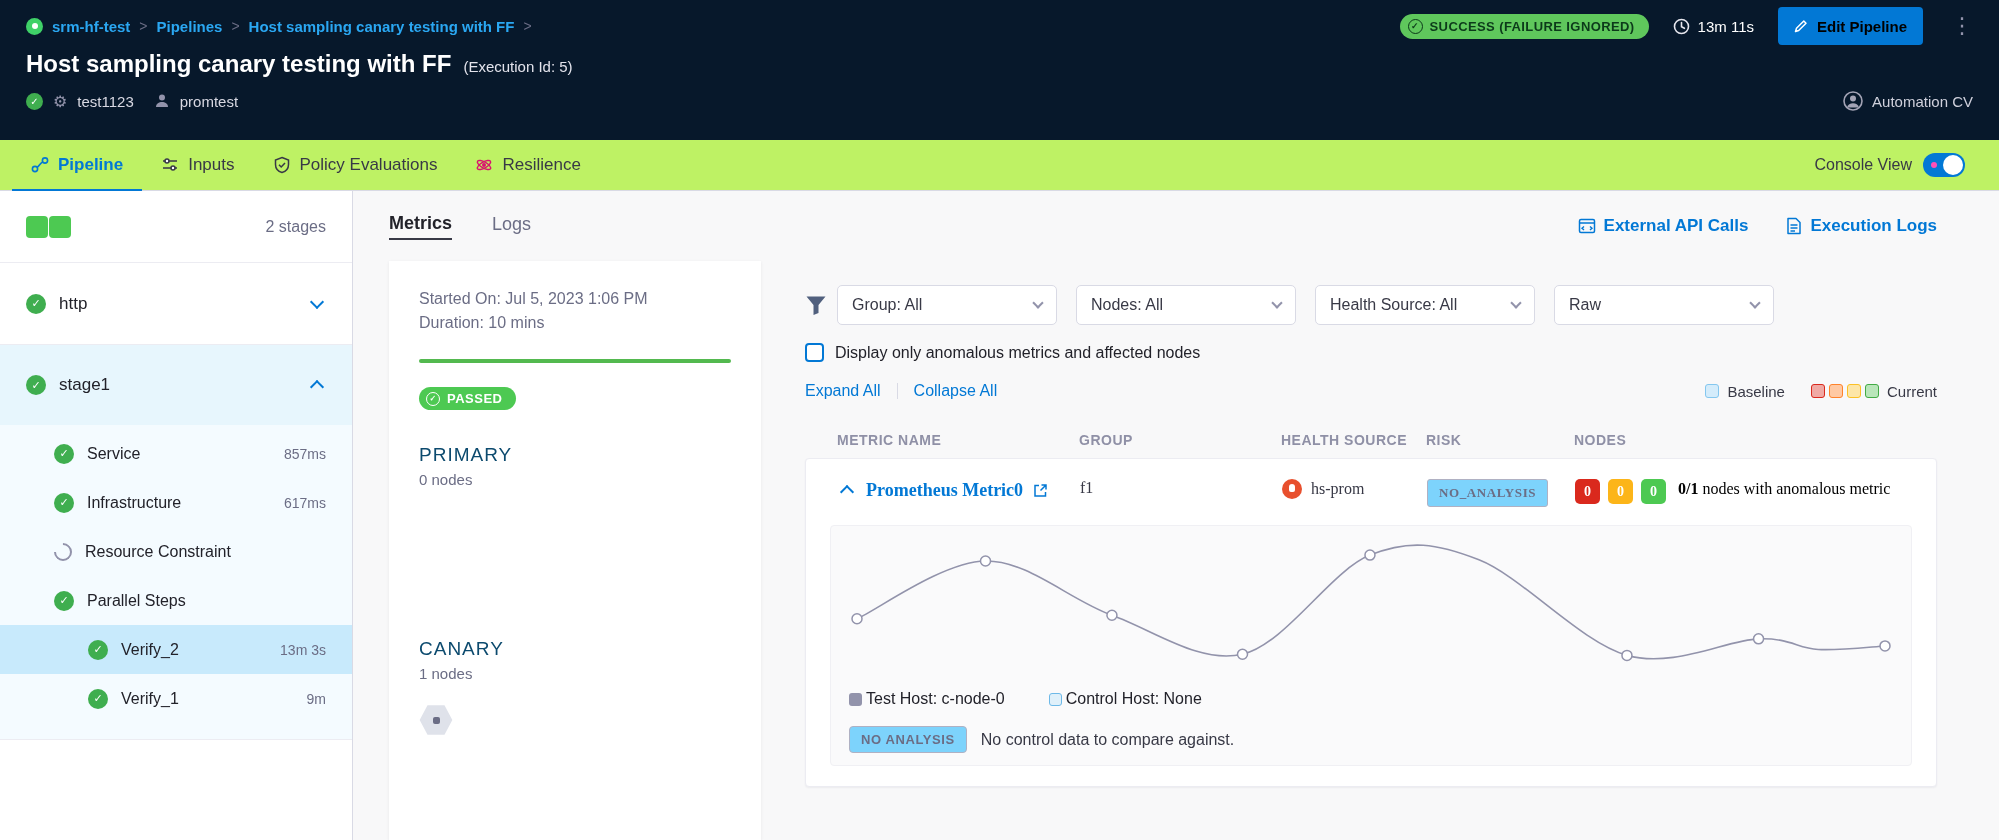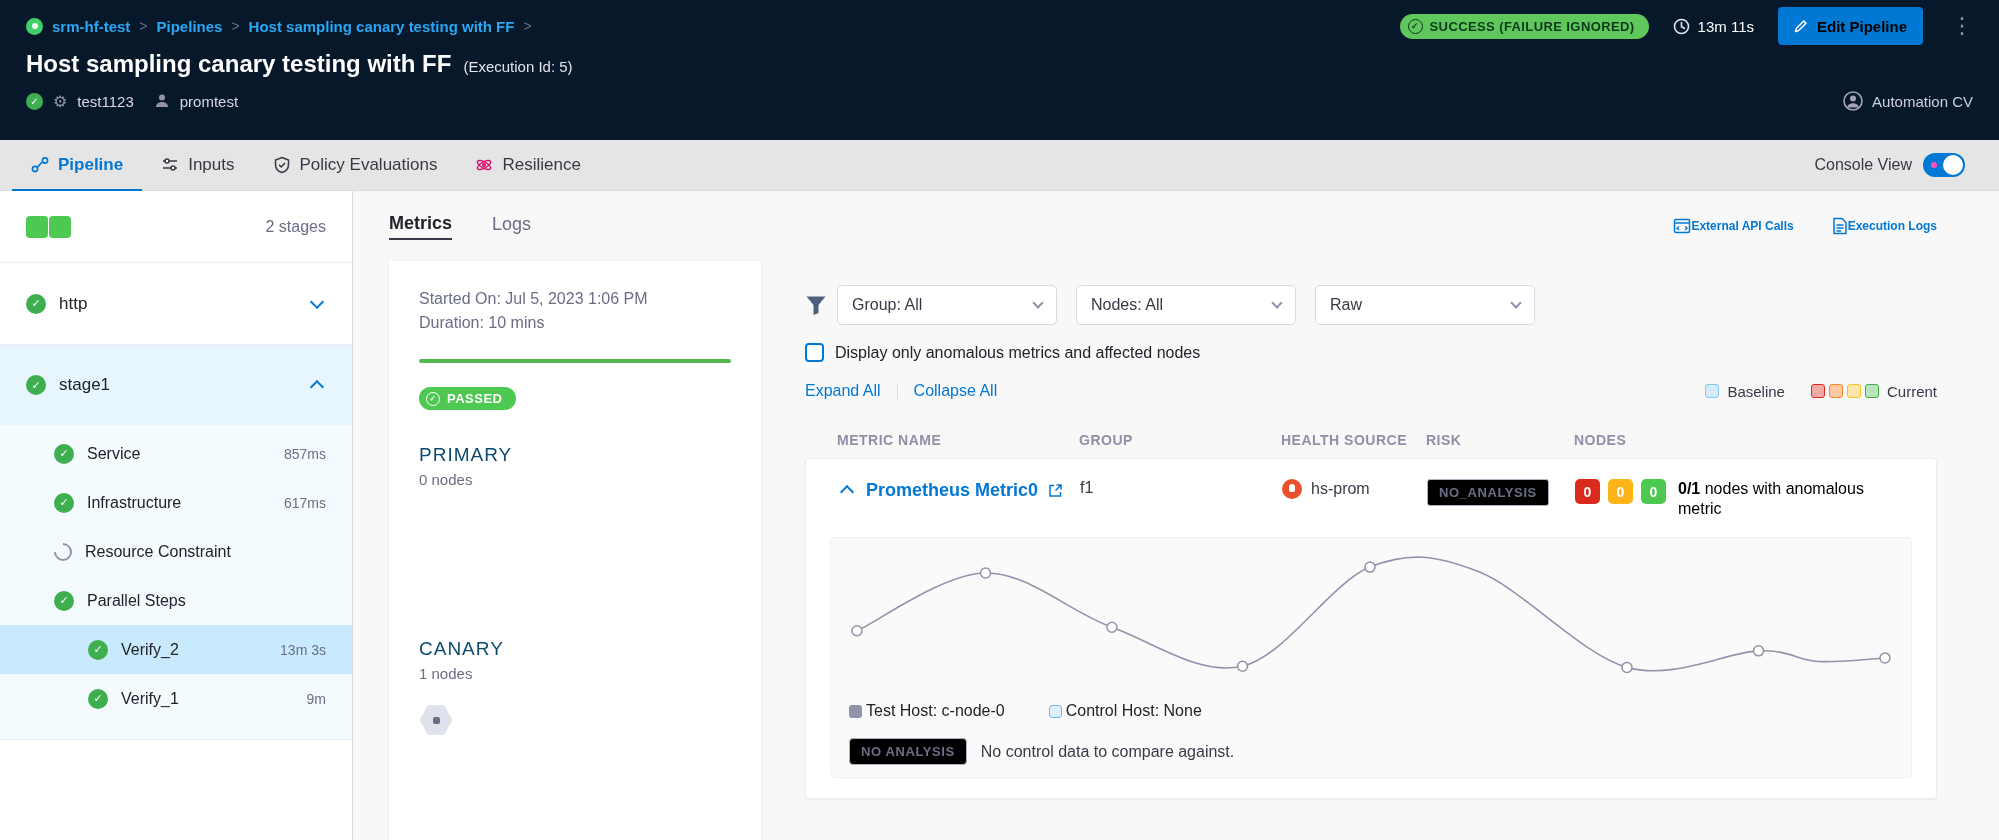--- a/index.html
+++ b/index.html
@@ -27,21 +27,21 @@
   .header-row2 { margin-top:8px; display:flex; align-items:baseline; gap:12px; }
   .exec-title { font-size:24px; font-weight:700; }
   .exec-id { font-size:15px; color:#e3e3ec; }
   .header-row3 { margin-top:13px; display:flex; align-items:center; font-size:15px; color:#d8d8e2; }
   .meta-left { display:flex; align-items:center; gap:10px; }
   .meta-check { width:17px; height:17px; border-radius:50%; background:#3fae4f; color:#fff; font-size:10px; display:inline-flex; align-items:center; justify-content:center; }
   .gear { color:#9293ab; font-size:16px; }
   .meta-right { margin-left:auto; display:flex; align-items:center; gap:9px; color:#cfd0dc; }
 
   
-  .nav-tabs { height:51px; background:#e5e5e5; border-bottom:1px solid #d9dae5; display:flex; align-items:stretch; padding-left:12px; flex:0 0 auto; }
+  .nav-tabs { height:51px; background:#bef264; border-bottom:1px solid #d9dae5; display:flex; align-items:stretch; padding-left:12px; flex:0 0 auto; }
   .tab { display:flex; align-items:center; gap:9px; padding:0 19px; font-size:17px; color:#383946; cursor:pointer; position:relative; }
   .tab.active { color:#0278d5; font-weight:700; }
   .tab.active::after { content:''; position:absolute; left:0; right:0; bottom:-1px; height:2px; background:#0278d5; }
   .console-view { margin-left:auto; margin-right:34px; display:flex; align-items:center; gap:11px; font-size:16px; color:#383946; }
   .toggle { width:42px; height:24px; border-radius:12px; background:#0278d5; position:relative; cursor:pointer; }
   .toggle .knob { position:absolute; right:2px; top:2px; width:20px; height:20px; border-radius:50%; background:#fff; }
   .toggle .dot { position:absolute; left:8px; top:9px; width:6px; height:6px; border-radius:50%; background:#ff4fb8; }
 
   
   .content { flex:1; display:flex; background:#f8f8f9; min-height:0; }
@@ -66,21 +66,21 @@
   .step-row.selected { background:#c8eafc; }
   .step-duration { margin-left:auto; color:#6b6d85; font-size:14px; }
   .ring { width:18px; height:18px; min-width:18px; border-radius:50%; border:2px solid #9293ab; border-top-color:transparent; transform:rotate(-45deg); }
 
   
   .main { flex:1; display:flex; flex-direction:column; min-width:0; }
   .metrics-tabbar { height:70px; display:flex; align-items:center; padding:0 62px 0 36px; flex:0 0 auto; }
   .mtab { font-size:18px; color:#6b6d85; margin-right:40px; cursor:pointer; padding-bottom:4px; }
   .mtab.active { color:#22222a; font-weight:700; border-bottom:2px solid #383946; }
   .right-links { margin-left:auto; display:flex; gap:38px; }
-  .blue-link { display:flex; align-items:center; gap:0; color:#0278d5; font-size:12px; font-weight:700; text-decoration:none; cursor:pointer; }
+  .blue-link { display:flex; align-items:center; gap:8px; color:#0278d5; font-size:17px; font-weight:700; text-decoration:none; cursor:pointer; }
 
   .metrics-body { flex:1; display:flex; padding-left:36px; gap:44px; min-height:0; }
   .summary-card { width:372px; flex:0 0 auto; background:#fff; box-shadow:0 1px 3px rgba(40,41,61,.08); padding:26px 30px; }
   .sum-line { font-size:16px; color:#6b6d85; line-height:24px; }
   .progress { margin-top:24px; height:4px; border-radius:2px; background:#53b94f; }
   .passed-badge { margin-top:24px; display:inline-flex; align-items:center; gap:7px; background:#4dc952; color:#fff;
                   font-size:13px; font-weight:700; letter-spacing:.5px; border-radius:12px; padding:4px 13px 4px 7px; }
   .pb-check { width:14px; height:14px; border-radius:50%; border:1.5px solid #fff; display:inline-flex; align-items:center; justify-content:center; font-size:8px; }
   .grp-label { margin-top:34px; font-size:19px; color:#0c4a6e; letter-spacing:1px; }
   .grp-label.canary { margin-top:150px; }
@@ -105,27 +105,27 @@
   .lg-sq.baseline { background:#d4ecfb; border:1.5px solid #84c7ef; }
   .lg-group { display:inline-flex; gap:4px; margin-left:18px; }
   .lg-sq.r { background:#f0a9a4; border:1.5px solid #da291d; }
   .lg-sq.o { background:#ffc9a3; border:1.5px solid #ff832b; }
   .lg-sq.y { background:#fde6a8; border:1.5px solid #fcc026; }
   .lg-sq.g { background:#b9e6ba; border:1.5px solid #42ab45; }
 
   .table-header { margin-top:32px; display:grid; grid-template-columns:242px 202px 145px 148px 1fr;
                   padding-left:32px; font-size:14px; font-weight:700; color:#8f90a6; letter-spacing:.5px; }
   .metric-card { margin-top:10px; background:#fff; border:1px solid #ececf2; border-radius:4px; padding-bottom:20px; box-shadow:0 1px 2px rgba(40,41,61,.06); }
-  .metric-row { display:grid; grid-template-columns:242px 202px 145px 148px 1fr; padding:20px 20px 0 32px; align-items:start; font-size:16px; color:#383946; }
+  .metric-row { display:grid; grid-template-columns:242px 202px 145px 148px 1fr; padding:20px 20px 0 32px; align-items:start; font-size:16px; color:#383946;font-family:Liberation Serif, serif; }
   .cell.name { display:flex; align-items:center; gap:10px; }
   .metric-name { color:#0278d5; font-size:18px; font-weight:600; text-decoration:none; cursor:pointer; white-space:nowrap; }
   .cell.hs { display:flex; align-items:center; gap:9px; }
   .hs-icon { width:20px; height:20px; min-width:20px; border-radius:50%; background:#e8502e; position:relative; }
   .hs-icon::after { content:''; position:absolute; left:7px; top:5px; width:6px; height:8px; background:#fff; border-radius:3px 3px 2px 2px; }
-  .risk-badge { display:inline-block; border:1px solid #b0b1c3; border-radius:3px; color:#6b6d85; background:#000000;
+  .risk-badge { display:inline-block; border:1px solid #b0b1c3; border-radius:3px; color:#6b6d85; background:#7dd3fc;
                 font-size:13px; font-weight:600; letter-spacing:.6px; padding:5px 11px; }
   .cell.nodes { display:flex; gap:8px; align-items:flex-start; }
   .chip { width:25px; height:25px; border-radius:5px; color:#fff; font-size:14px; font-weight:700;
           display:inline-flex; align-items:center; justify-content:center; }
   .chip.red { background:#da291d; }
   .chip.yellow { background:#fcb519; }
   .chip.green { background:#4dc952; }
   .nodes-text { width:232px; font-size:16px; color:#000000; line-height:1.25; margin-left:4px; }
   .nodes-text b { font-weight:700; }
 
@@ -373,20 +373,24 @@
             </span>
             <div class="select">
               <span>Group: All</span>
                 <i class="chev down gray"></i>
             </div>
             <div class="select">
               <span>Nodes: All</span>
                 <i class="chev down gray"></i>
             </div>
             <div class="select">
+              <span>Health Source: All</span>
+                <i class="chev down gray"></i>
+            </div>
+            <div class="select">
               <span>Raw</span>
                 <i class="chev down gray"></i>
             </div>
           </div>
 
           <div class="checkbox-row">
             <span class="checkbox"></span>
             <span>Display only anomalous metrics and affected nodes</span>
           </div>
 

